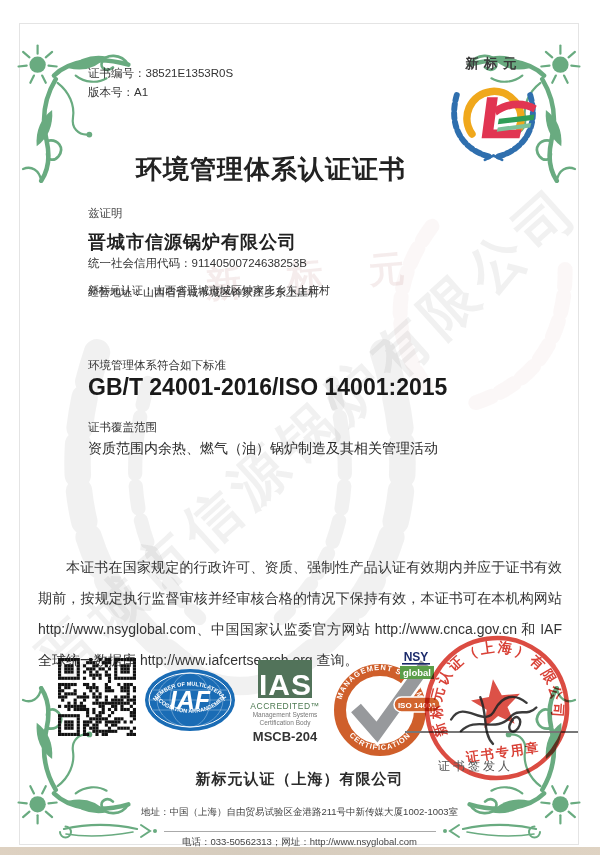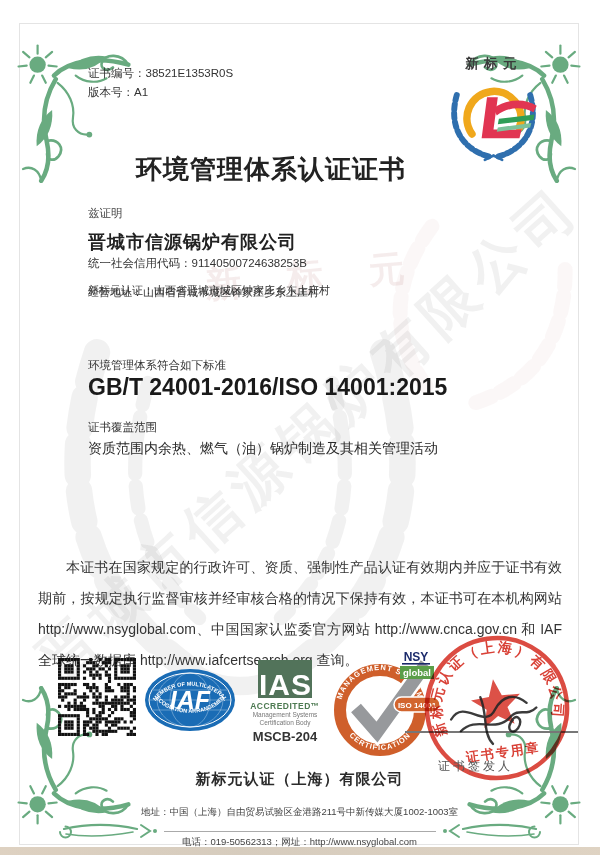--- a/index.html
+++ b/index.html
@@ -59,21 +59,21 @@
     color:#333;text-align:justify;text-indent:2em;
   }
   
   .qr{left:58px;top:658px;width:78px;height:78px;}
   .iaf{left:144px;top:668px;}
   .ias-block{left:244px;top:660px;width:82px;text-align:center;}
   .ias-square{
     width:54px;height:38px;margin:0 auto;background:#52735a;color:#fff;
     font-weight:bold;font-size:30px;line-height:50px;text-align:right;letter-spacing:1px;
   }
-  .ias-accredited{font-size:8.5px;font-weight:bold;color:#4d7a52;margin-top:3px;letter-spacing:.5px;}
+  .ias-accredited{font-size:8.5px;font-weight:normal;color:#4d7a52;margin-top:3px;letter-spacing:.5px;}
   .ias-line{font-size:6.5px;color:#777;line-height:8px;}
   .ias-code{font-size:13px;font-weight:bold;color:#333;margin-top:2px;}
   .nsy{left:330px;top:648px;}
   .stamp{left:422px;top:633px;width:150px;height:150px;transform:rotate(-8deg);mix-blend-mode:multiply;opacity:.95;}
   .sig-line{left:405px;top:731px;width:173px;height:1.5px;background:#777;}
   .signer{left:438px;top:758px;width:118px;text-align:left;font-size:12px;color:#555;letter-spacing:3px;}
   
   .footer{left:19px;top:770px;width:561px;text-align:center;}
   .footer-company{font-size:15px;font-weight:bold;color:#2b2b2b;letter-spacing:1px;}
   .footer-line{font-size:9.5px;color:#444;margin-top:17px;}
@@ -618,21 +618,21 @@
     <path d="M36,93 C54,79 70,101 88,85 C96,78 104,88 114,80"></path>
     <path d="M60,62 C65,80 57,98 66,110"></path>
     <path d="M86,92 c6,-11 15,-3 7,6 c-7,7 -13,-2 -4,-9"></path>
   </g>
 </svg>
 <div class="abs signer">证书签发人</div>
 
 <div class="abs footer">
   <div class="footer-company">新标元认证（上海）有限公司</div>
   <div class="footer-line">地址：中国（上海）自由贸易试验区金港路211号中新传媒大厦1002-1003室</div>
-  <div class="footer-line">电话：019-50562313；网址：http://www.nsyglobal.com</div>
+  <div class="footer-line">电话：033-50562313；网址：http://www.nsyglobal.com</div>
 </div>
 
 <div class="abs divider-row">
   <svg width="105" height="22" viewBox="0 0 105 22">
     <g fill="none" stroke="#69ab80" stroke-linecap="round">
       <path stroke-width="2" d="M5,12 a5.5,5.5 0 1 0 5.5,-5.5"></path>
       <path stroke-width="2.2" d="M9,9 C35,3 60,4 82,9"></path>
       <path stroke-width="1.6" d="M11,14 C35,18 56,16 78,12"></path>
       <path stroke-width="2" d="M86,5 l9,6 l-9,6"></path>
     </g>

